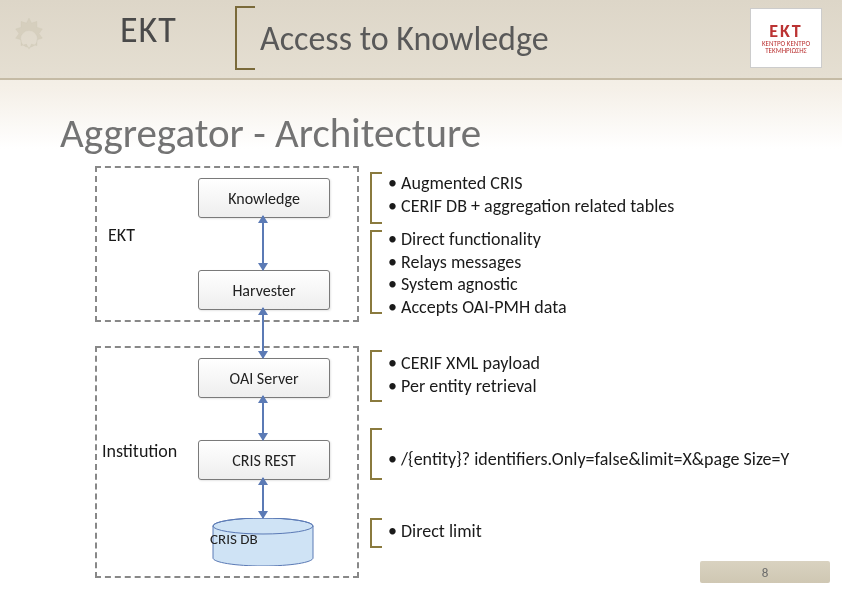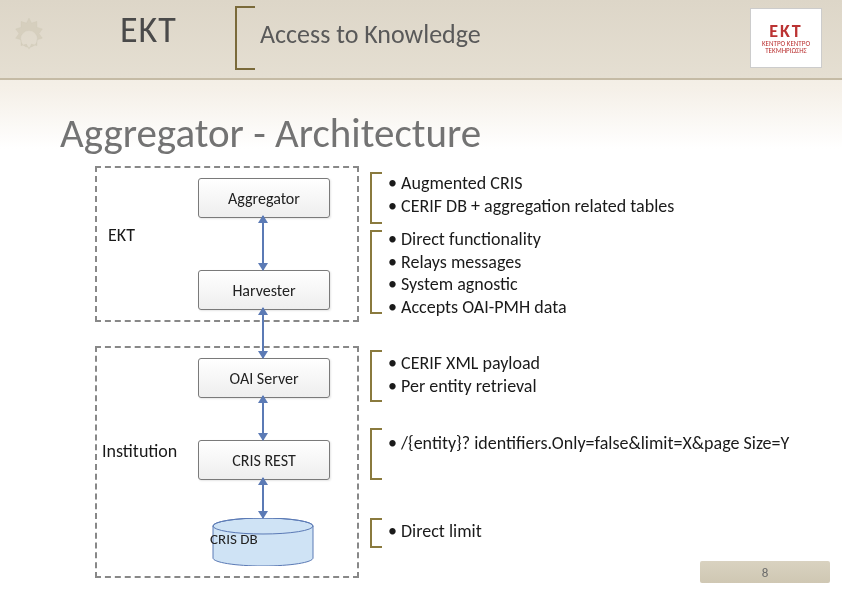--- a/index.html
+++ b/index.html
@@ -3,21 +3,21 @@
 <meta charset="utf-8">
 <style>
 html,body{margin:0;padding:0}
 body{width:842px;height:595px;font-family:Calibri,Arial,sans-serif;background:#f5f0e8;position:relative;overflow:hidden}
 .bgfade{position:absolute;inset:0;background:linear-gradient(180deg,#e8e2d5 0,#f5f0e8 15%,#fff 25%,#fff 100%)}
 .header{position:absolute;top:0;left:0;right:0;height:78px;background:linear-gradient(180deg,#ddd6c8 0,#e5dfd2 100%);border-bottom:2px solid #c5bba5}
 .gear{position:absolute;left:8px;top:18px;width:42px;height:42px}
 .gear svg{width:100%;height:100%;fill:#d6cfbe;stroke:#cbc3af;stroke-width:.5}
 .ekt-title{position:absolute;left:120px;top:8px;font-size:36px;font-weight:400;color:#4a4a4a;letter-spacing:1px}
 .bracket-header{position:absolute;left:235px;top:6px;width:18px;height:60px;border-left:2px solid #7a6a3a;border-top:2px solid #7a6a3a;border-bottom:2px solid #7a6a3a}
-.subtitle{position:absolute;left:260px;top:18px;font-size:26px;color:#595959}
+.subtitle{position:absolute;left:260px;top:18px;font-size:34px;color:#595959}
 .logo{position:absolute;right:20px;top:8px;width:70px;height:58px;background:#fff;border:1px solid #ccc;display:flex;flex-direction:column;align-items:center;justify-content:center;font-size:7px;color:#b33;line-height:1}
 .logo .big{font-size:18px;font-weight:bold;letter-spacing:2px}
 .slide-title{position:absolute;left:60px;top:108px;font-size:41px;color:#737373}
 .content{position:absolute;top:160px;left:0;right:0;bottom:0}
 .dashed-box{position:absolute;border:2px dashed #888}
 .dashed-ekt{left:95px;top:6px;width:260px;height:152px}
 .dashed-inst{left:95px;top:186px;width:260px;height:228px}
 .side-label{position:absolute;font-size:18px;color:#1a1a1a}
 .lbl-ekt{left:108px;top:64px}
 .lbl-inst{left:102px;top:280px}
@@ -40,21 +40,21 @@
 .bracket{position:absolute;left:370px;border-left:2px solid #8a7a3e;border-top:2px solid #8a7a3e;border-bottom:2px solid #8a7a3e;width:10px}
 .br1{top:12px;height:48px}
 .br2{top:70px;height:80px}
 .br3{top:190px;height:48px}
 .br4{top:268px;height:48px}
 .br5{top:358px;height:26px}
 .desc{position:absolute;left:388px;font-size:18px;color:#1a1a1a;line-height:1.25}
 .d1{top:12px}
 .d2{top:68px}
 .d3{top:192px}
-.d4{top:272px;width:440px}
+.d4{top:288px;width:440px}
 .d5{top:360px}
 .pagenum{position:absolute;right:12px;bottom:12px;width:130px;height:22px;background:linear-gradient(180deg,#d9d2c0 0,#cfc7b3 100%);border-radius:2px;display:flex;align-items:center;justify-content:center;font-size:13px;color:#6a6a6a}
 </style>
 </head>
 <body>
 <div class="bgfade"></div>
 
 <div class="header">
   <div class="gear">
     <svg viewBox="0 0 100 100">
@@ -72,21 +72,21 @@
 </div>
 
 <div class="slide-title">Aggregator - Architecture</div>
 
 <div class="content">
   <div class="dashed-box dashed-ekt"></div>
   <div class="dashed-box dashed-inst"></div>
   <div class="side-label lbl-ekt">EKT</div>
   <div class="side-label lbl-inst">Institution</div>
 
-  <div class="box box-agg">Aggregator</div>
+  <div class="box box-agg">Knowledge</div>
   <div class="box box-harv">Harvester</div>
   <div class="box box-oai">OAI Server</div>
   <div class="box box-rest">CRIS REST</div>
 
   <div class="db">
     <svg viewBox="0 0 106 48">
       <ellipse cx="53" cy="8" rx="50" ry="8" fill="#cfe3f5" stroke="#5b7ab5"></ellipse>
       <path d="M3 8v32c0 4.4 22.4 8 50 8s50-3.6 50-8V8" fill="#cfe3f5" stroke="#5b7ab5"></path>
       <ellipse cx="53" cy="8" rx="50" ry="8" fill="none" stroke="#5b7ab5"></ellipse>
     </svg>

